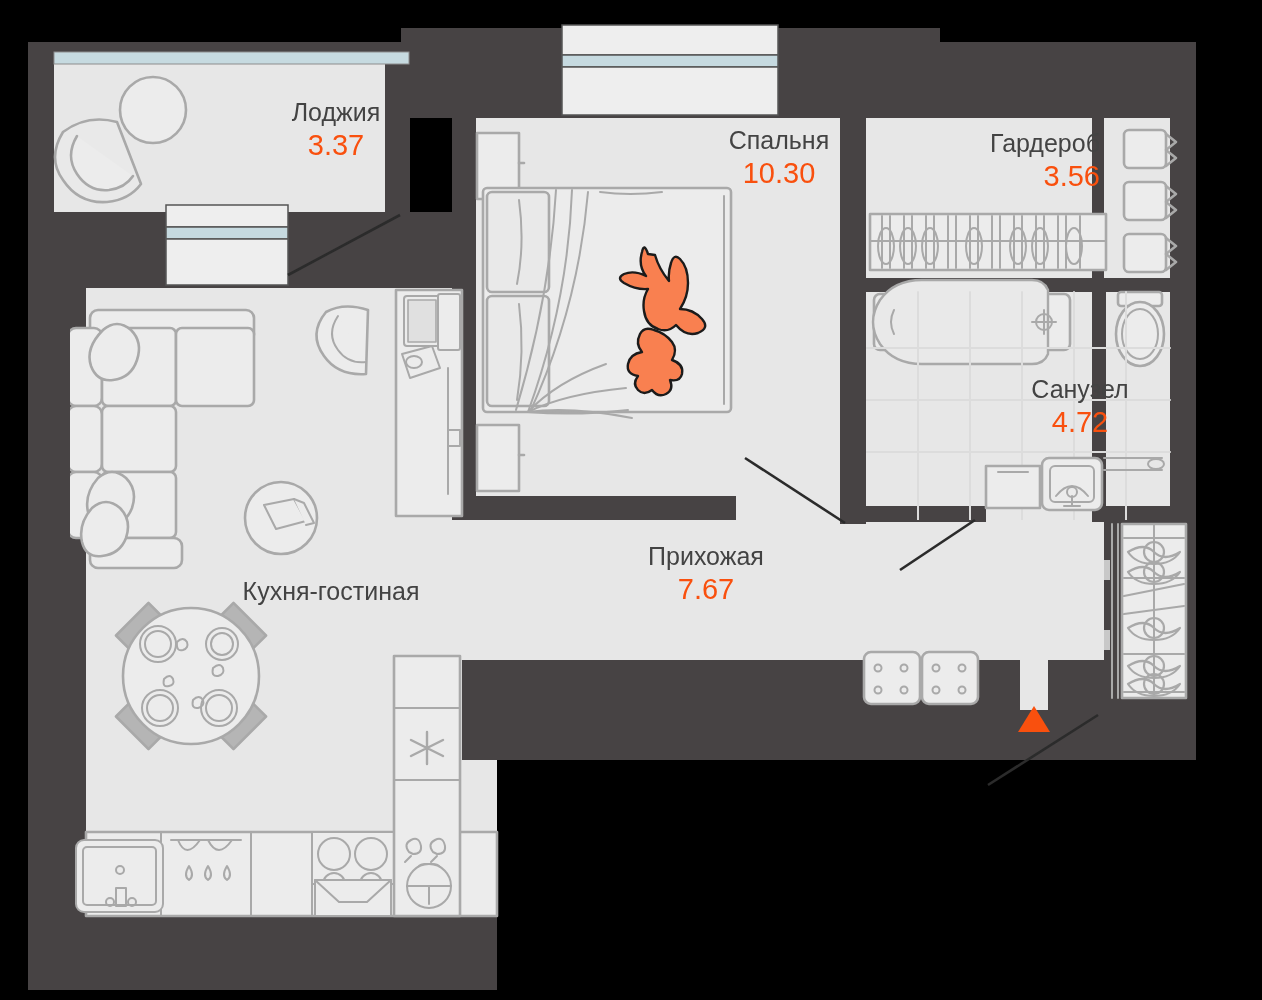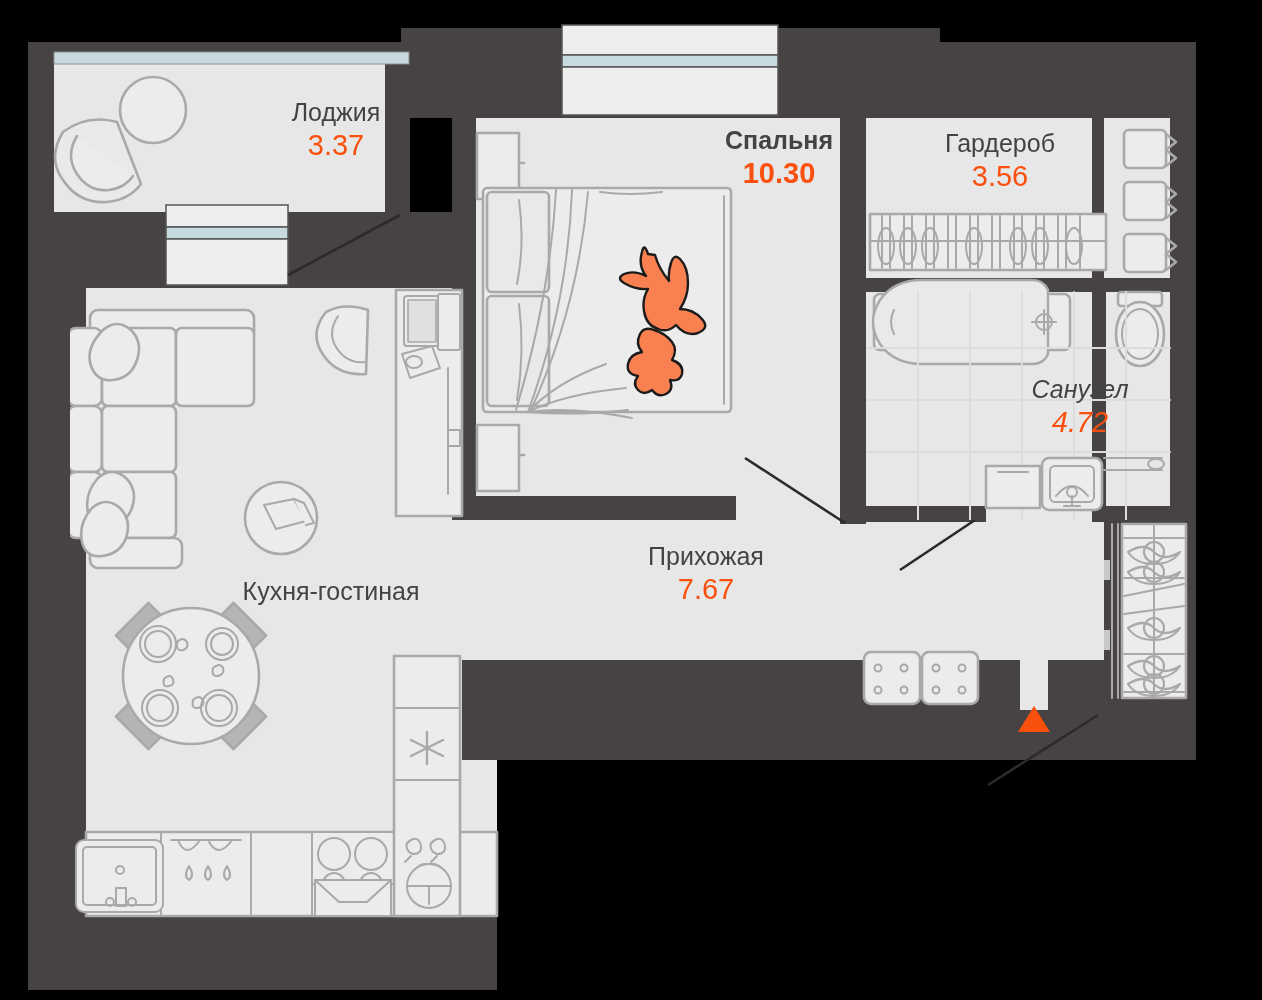--- a/index.html
+++ b/index.html
@@ -420,31 +420,31 @@
 
     <polygon points="1034,706 1050,732 1018,732" fill="#f9500e"></polygon>
 
   </svg>
 
   <div class="lbl" style="left:236px;top:98px;width:200px;">
     <div class="nm">Лоджия</div>
     <div class="ar">3.37</div>
   </div>
 
-  <div class="lbl" style="left:679px;top:126px;width:200px;font-weight:bold;">
+  <div class="lbl" style="left:679px;top:126px;width:200px;">
     <div class="nm">Спальня</div>
     <div class="ar">10.30</div>
   </div>
 
-  <div class="lbl" style="left:900px;top:129px;width:200px;">
+  <div class="lbl" style="left:900px;top:129px;width:200px;text-align:right;">
     <div class="nm">Гардероб</div>
     <div class="ar">3.56</div>
   </div>
 
-  <div class="lbl" style="left:980px;top:375px;width:200px;font-style:italic;">
+  <div class="lbl" style="left:980px;top:375px;width:200px;">
     <div class="nm">Санузел</div>
     <div class="ar">4.72</div>
   </div>
 
   <div class="lbl" style="left:201px;top:577px;width:260px;">
     <div class="nm">Кухня-гостиная</div>
   </div>
 
   <div class="lbl" style="left:606px;top:542px;width:200px;">
     <div class="nm">Прихожая</div>

